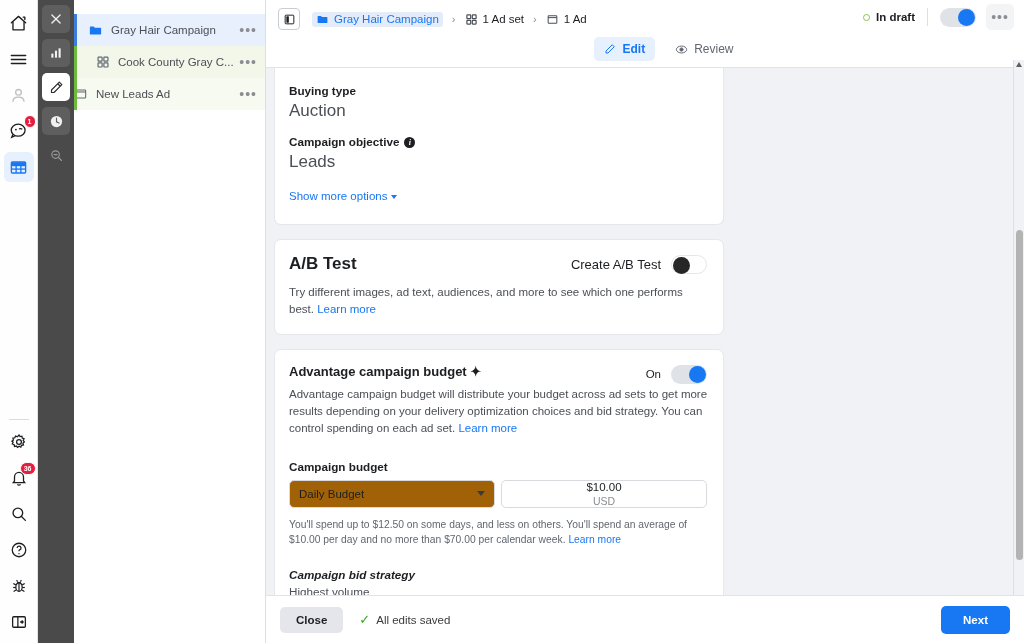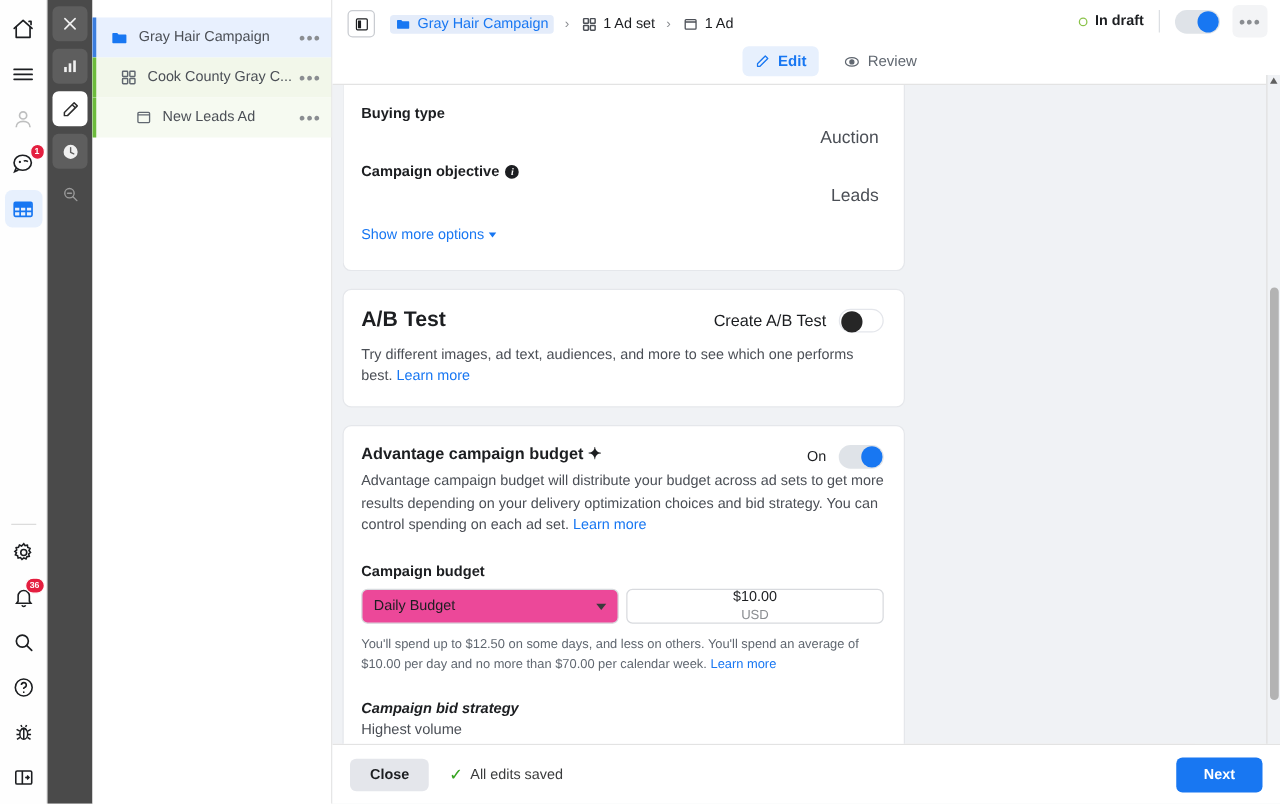--- a/index.html
+++ b/index.html
@@ -61,21 +61,21 @@
     position: relative; padding-right: 8px; font-size: 11.5px;
     color: #1c1e21;
   }
   .tree-row .accent {
     position: absolute; left: 0; top: 0; bottom: 0; width: 3px;
   }
   .tree-row.campaign { background: #e8f0fe; padding-left: 14px; }
   .tree-row.campaign .accent { background: #3b7ddd; }
   .tree-row.adset { background: #f2f7ea; padding-left: 22px; }
   .tree-row.adset .accent { background: #6cbb3c; }
-  .tree-row.ad { background: #f6faf1; padding-left: 34px; }
+  .tree-row.ad { background: #f6faf1; }
   .tree-row.ad .accent { background: #6cbb3c; }
   .tree-row .tlabel {
     flex: 1 1 auto; margin-left: 8px; color: #4b4f56;
     white-space: nowrap; overflow: hidden; text-overflow: ellipsis;
   }
   .tree-row .ticon { display: flex; align-items: center; color: #606770; }
   .dots { color: #8a8d91; font-size: 14px; letter-spacing: 1px; line-height: 8px; }
 
   
   #main { flex: 1 1 auto; height: 643px; display: flex; flex-direction: column;
@@ -117,21 +117,21 @@
   #scrollarea { flex: 1 1 auto; overflow: hidden; position: relative;
                 display: flex; }
   #formcol { width: 690px; flex: 0 0 690px; padding: 0 0 0 0; position: relative; }
   #restcol { flex: 1 1 auto; background: #f0f2f5; }
 
   .card { background: #fff; border: 1px solid #e5e7eb; border-radius: 7px;
           margin: 0 0 14px 8px; width: 450px; }
   .card.first { border-radius: 0 0 7px 7px; border-top: none; margin-top: 0; }
 
   .fld-label { font-size: 11.7px; font-weight: bold; color: #1c1e21; }
-  .fld-val { font-size: 14px; color: #4b4f56; margin-top: 4px; text-align: right; }
+  .fld-val { font-size: 17px; color: #4b4f56; margin-top: 4px; }
   .lnk { color: #1877f2; font-size: 11.5px; }
   .caret { display: inline-block; border-left: 3.5px solid transparent;
     border-right: 3.5px solid transparent; border-top: 4.5px solid #1877f2;
     margin-left: 4px; vertical-align: middle; }
   .infoi { display: inline-flex; align-items: center; justify-content: center;
     width: 11px; height: 11px; border-radius: 50%; background: #1c1e21; color: #fff;
     font-size: 8px; font-weight: bold; font-style: italic;
     margin-left: 5px; vertical-align: middle; font-family: "Liberation Serif", serif; }
 
   
@@ -150,21 +150,21 @@
   #card-adv { padding: 14px 16px 18px 14px; }
   .adv-head { display: flex; align-items: flex-start; justify-content: space-between; }
   .adv-title { font-size: 13px; font-weight: bold; color: #1c1e21; }
   .adv-right { display: flex; align-items: center; padding-top: 1px; }
   .adv-right .lbl { font-size: 11.5px; color: #1c1e21; margin-right: 10px; }
   .adv-body { font-size: 11.5px; color: #4b4f56; line-height: 1.5; margin-top: 2px;
               width: 428px; }
   .budget-label { font-size: 11.7px; font-weight: bold; color: #1c1e21; margin-top: 22px; }
   .budget-row { display: flex; margin-top: 7px; }
   .sel-box { width: 212px; height: 28px; border: 1px solid #d8dade; border-radius: 5px;
-    background: #ec4899; display: flex; align-items: center; padding: 0 9px;
+    background: #a16207; display: flex; align-items: center; padding: 0 9px;
     font-size: 11.5px; color: #1c1e21; position: relative; }
   .sel-box .scaret { position: absolute; right: 9px; border-left: 4px solid transparent;
     border-right: 4px solid transparent; border-top: 5px solid #3a3b3c; }
   .amt-box { width: 212px; height: 28px; border: 1px solid #d8dade; border-radius: 5px;
     background: #fff; display: flex; align-items: center; justify-content: space-between;
     padding: 0 9px; font-size: 11.5px; color: #1c1e21; margin-left: 6px; flex-direction: column; }
   .amt-box .cur { color: #8a8d91; font-size: 10.5px; }
   .hint { font-size: 10.3px; color: #606770; line-height: 1.55; margin-top: 9px; width: 428px; }
   .bid-label { font-size: 11.7px; font-weight: bold; color: #1c1e21; margin-top: 20px; font-style: italic; }
   .bid-val { font-size: 11.7px; color: #4b4f56; margin-top: 4px; }

